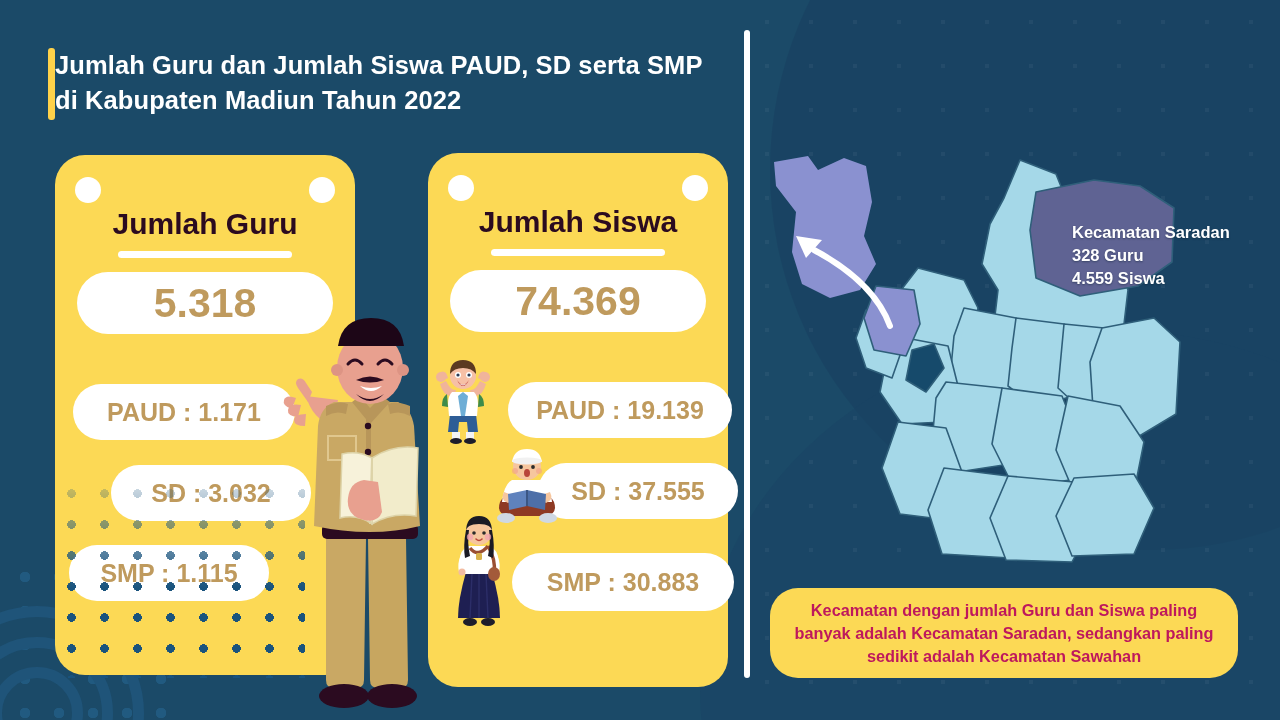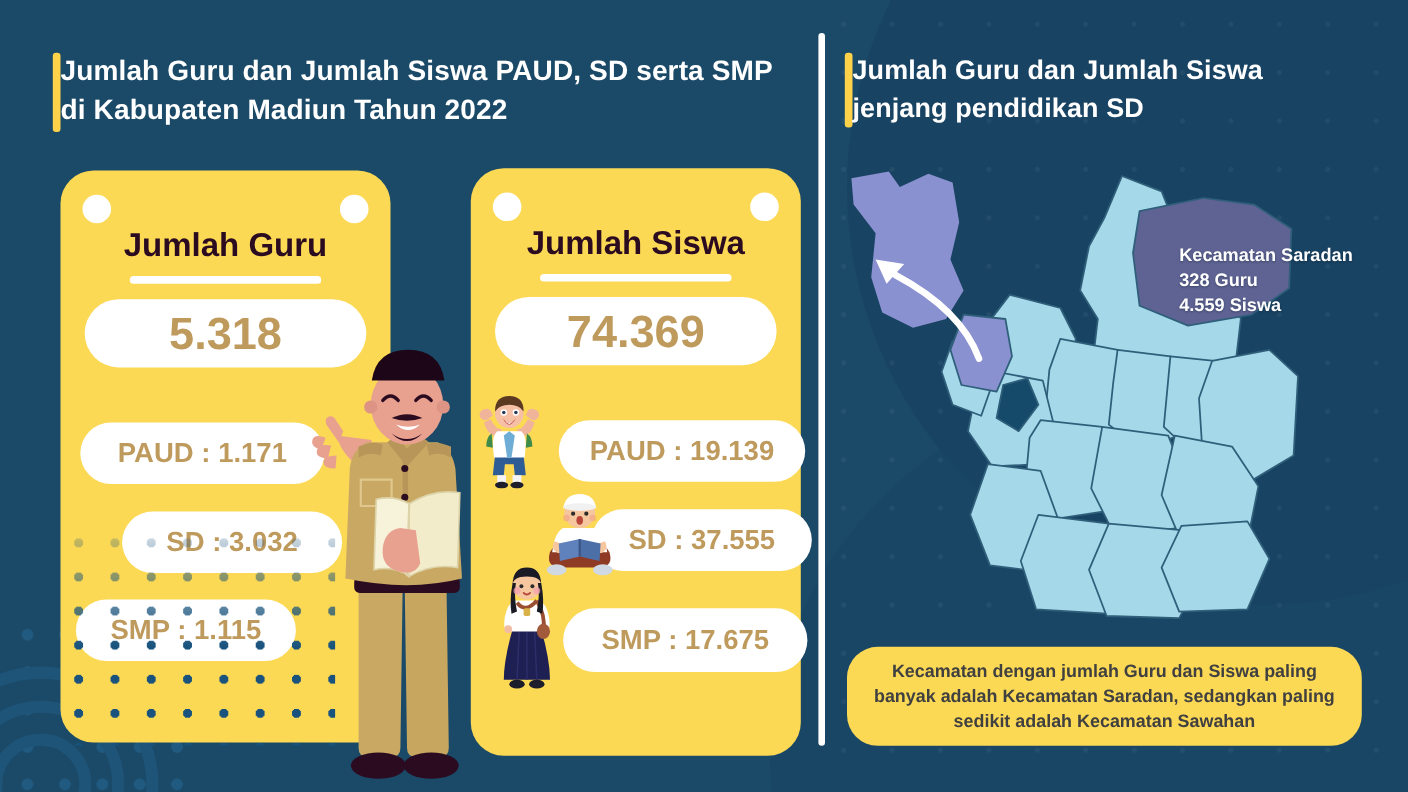--- a/index.html
+++ b/index.html
@@ -129,21 +129,21 @@
   #label-saradan{left:1072px;top:221px;}
 
   
   #caption{
     position:absolute;left:770px;top:588px;width:468px;height:90px;
     background:#fcd955;border-radius:28px;
     display:flex;align-items:center;justify-content:center;text-align:center;
     padding:0 16px;box-sizing:border-box;
   }
   #caption .cap-text{
-    font-size:16.3px;line-height:23px;font-weight:bold;color:#404040;
+    font-size:16.3px;line-height:23px;font-weight:bold;color:#be185d;
   }
 </style>
 </head>
 <body>
 
 <div class="stage">
 
   <div class="bg-right"></div>
   <div class="bg-arc"></div>
   <div class="bg-arc2"></div>
@@ -156,24 +156,20 @@
     <span style="width:192px;height:192px;"></span>
   </div>
 
   <div class="divider"></div>
 
   <div class="title-block" id="title-left">
     <div class="title-bar"></div>
     <div class="title-text">Jumlah Guru dan Jumlah Siswa PAUD, SD serta SMP di Kabupaten Madiun Tahun 2022</div>
   </div>
 
-  <div class="title-block" id="title-right">
-    <div class="title-bar"></div>
-    <div class="title-text">Jumlah Guru dan Jumlah Siswa jenjang pendidikan SD</div>
-  </div>
 
   <div class="card" id="card-guru">
     <div class="card-dot l"></div>
     <div class="card-dot r"></div>
     <div class="card-title">Jumlah Guru</div>
     <div class="card-rule"></div>
     <div class="pill total" id="guru-total">5.318</div>
     <div class="pill level" id="guru-paud">PAUD : 1.171</div>
     <div class="pill level" id="guru-sd">SD : 3.032</div>
     <div class="pill level" id="guru-smp">SMP : 1.115</div>
@@ -182,21 +178,21 @@
   <div class="bottom-left-dots"></div>
 
   <div class="card" id="card-siswa">
     <div class="card-dot l"></div>
     <div class="card-dot r"></div>
     <div class="card-title">Jumlah Siswa</div>
     <div class="card-rule"></div>
     <div class="pill total" id="siswa-total">74.369</div>
     <div class="pill level" id="siswa-paud">PAUD : 19.139</div>
     <div class="pill level" id="siswa-sd">SD : 37.555</div>
-    <div class="pill level" id="siswa-smp">SMP : 17.675</div>
+    <div class="pill level" id="siswa-smp">SMP : 30.883</div>
   </div>
 
   <svg class="illus" id="teacher" viewBox="0 0 200 410">
 
     <path d="M40 92 L30 78 Q26 72 30 69 Q35 67 38 73 L44 82 Z" fill="#e8a08f"></path>
     <path d="M28 88 q-10 -4 -12 2 q-2 6 8 9 z" fill="#e8a08f"></path>
     <path d="M33 95 q-12 -2 -13 5 q-1 6 10 7 z" fill="#e8a08f"></path>
     <path d="M38 104 q-12 0 -12 6 q0 6 11 6 z" fill="#e8a08f"></path>
     <path d="M38 86 q6 22 26 30 l6 -26 z" fill="#e8a08f"></path>
 

